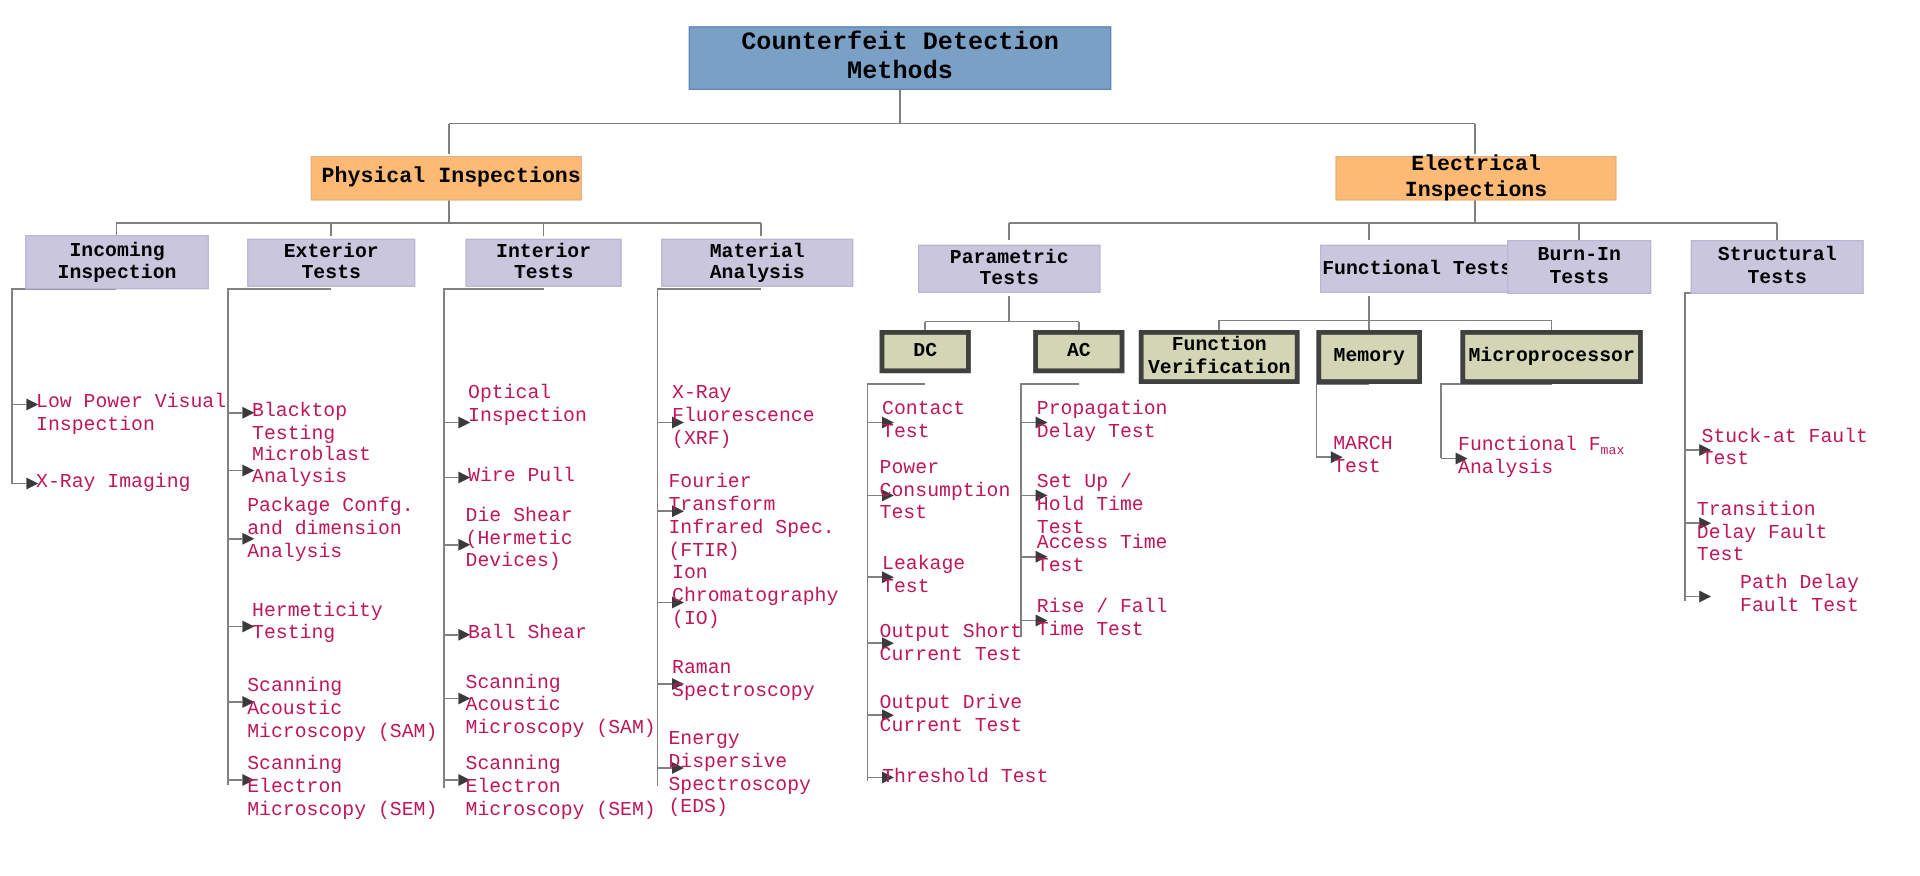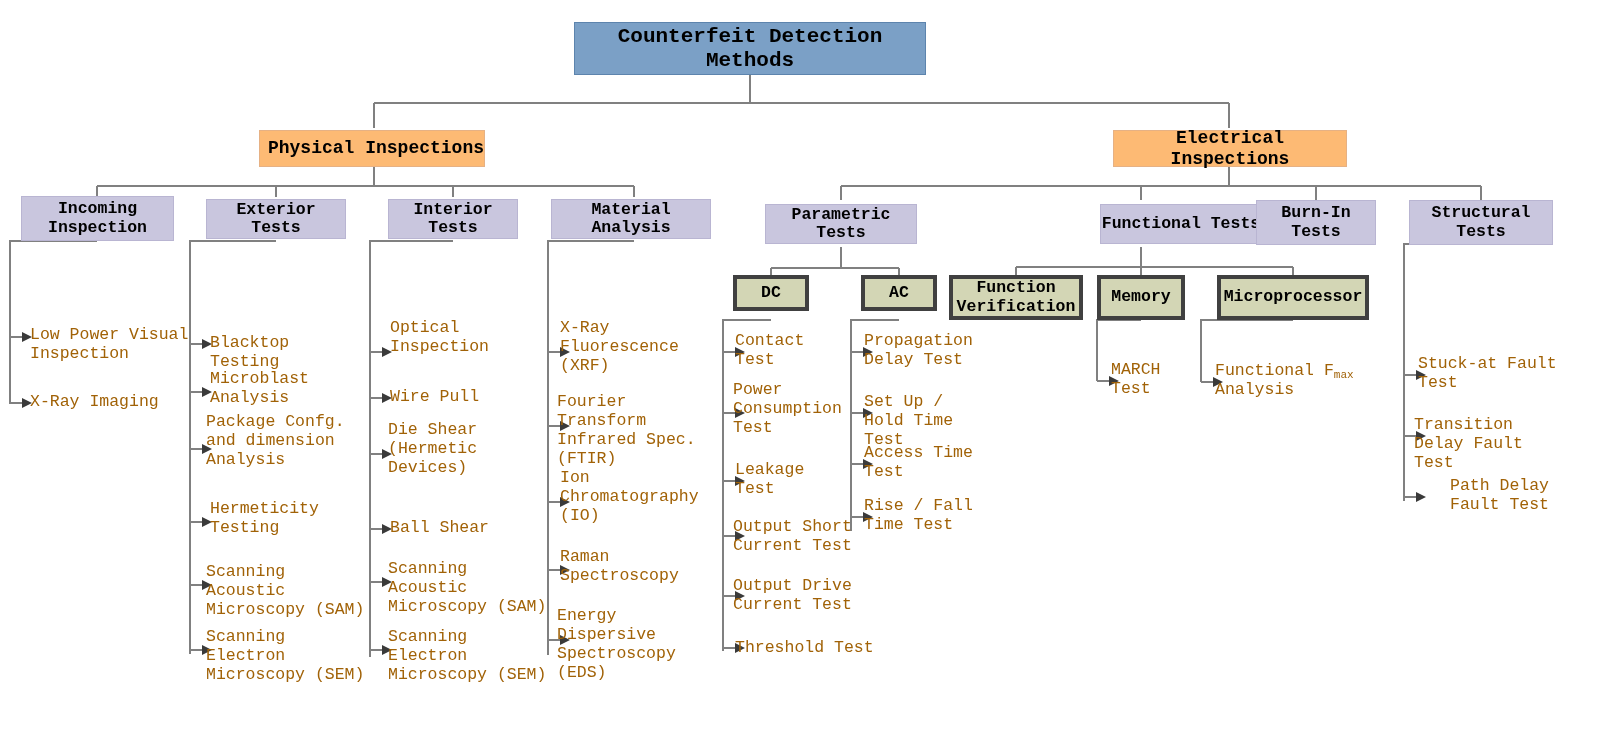--- a/index.html
+++ b/index.html
@@ -23,21 +23,21 @@
     border:1px solid #b9b9b9;
   }
   .root-node{background:#7ba0c6;border:1px solid #5d84ad;font-size:21px;}
   .lvl2{background:#fdba74;border:1px solid #e6b184;font-size:18px;justify-content:flex-end;}
   .lvl3{background:#c9c6de;border:1px solid #b9b5d2;font-size:16.5px;}
   .lvl4{background:#d3d6b5;border:4px solid #404040;font-size:16.5px;}
 
   .leaf{
     position:absolute;
     font-size:16.5px;
-    color:#a16207;
+    color:#be185d;
     line-height:1.16;
     font-weight:normal;
     white-space:pre-line;
   }
   .leaf sub{font-size:11px;vertical-align:baseline;position:relative;top:3px;}
 </style>
 </head>
 <body>
 
 <div id="root">

